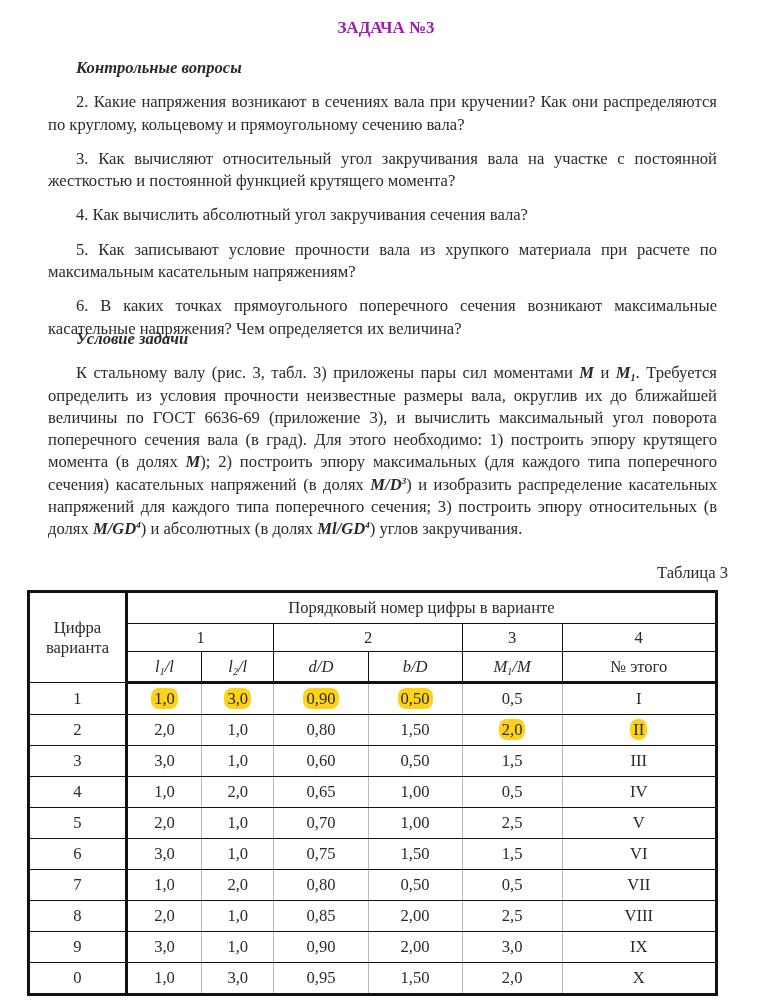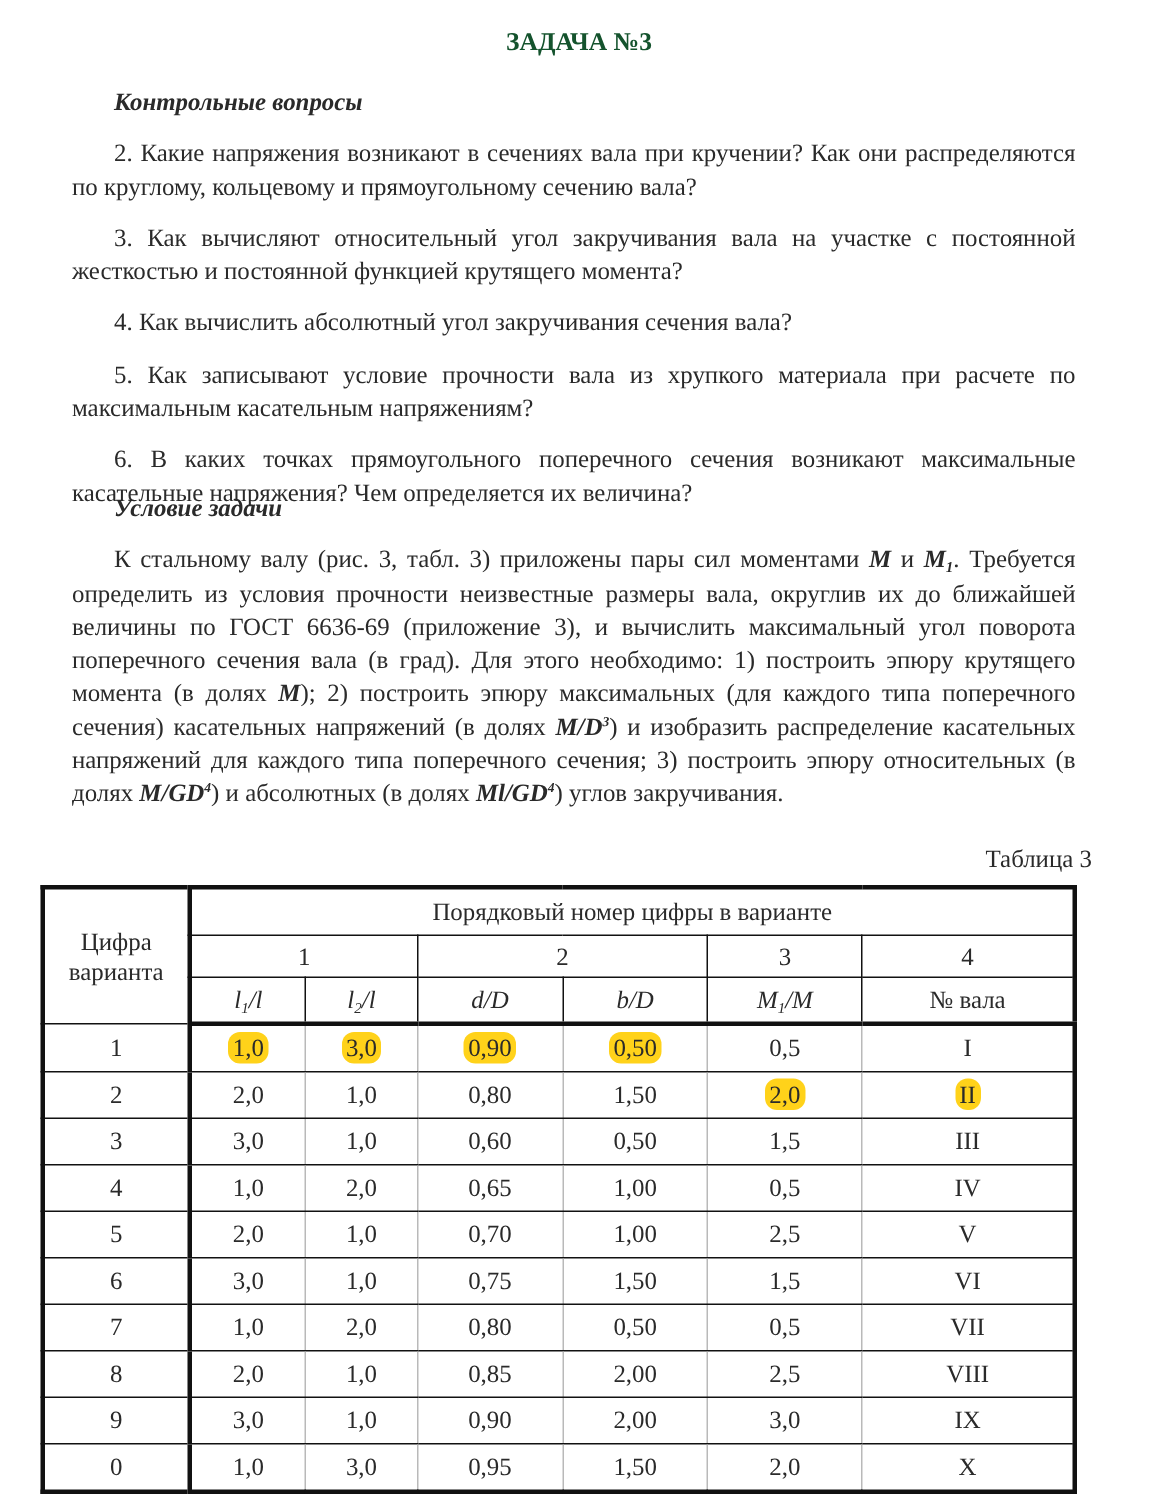--- a/index.html
+++ b/index.html
@@ -5,21 +5,21 @@
   html, body { margin: 0; padding: 0; background: #ffffff; }
   body {
     width: 772px; height: 1000px; overflow: hidden; position: relative;
     font-family: "Liberation Serif", "DejaVu Serif", serif;
     color: #2a2a2a;
     font-size: 16.6px;
   }
   .page { position: absolute; left: 0; top: 0; width: 772px; height: 1000px; }
   .title {
     position: absolute; top: 18px; left: 0; width: 772px; text-align: center;
-    font-weight: bold; font-size: 17px; color: #14532d;
+    font-weight: bold; font-size: 17px; color: #a21caf;
   }
   .text-block {
     position: absolute; left: 36px; width: 693px;
     line-height: 22.3px; text-align: justify;
   }
   .subhead { font-style: italic; font-weight: bold; padding-left: 28px; }
   .indent { text-indent: 28px; }
   p { margin: 12px; }
   .bi { font-weight: bold; font-style: italic; }
   sup { font-size: 9px; line-height: 0; vertical-align: 6px; }
@@ -82,21 +82,21 @@
       <td colspan="2">2</td>
       <td>3</td>
       <td>4</td>
     </tr>
     <tr class="hdr h3">
       <td class="colhead"><span>l</span><sub>1</sub><span>/l</span></td>
       <td class="colhead"><span>l</span><sub>2</sub><span>/l</span></td>
       <td class="colhead">d/D</td>
       <td class="colhead">b/D</td>
       <td class="colhead"><span>M</span><sub>1</sub><span>/M</span></td>
-      <td>№ вала</td>
+      <td>№ этого</td>
     </tr>
 
     <tr class="row">
       <td class="col0">1</td>
       <td><span class="hl">1,0</span></td>
       <td><span class="hl">3,0</span></td>
       <td><span class="hl">0,90</span></td>
       <td><span class="hl">0,50</span></td>
       <td>0,5</td>
       <td class="schema">I</td>

